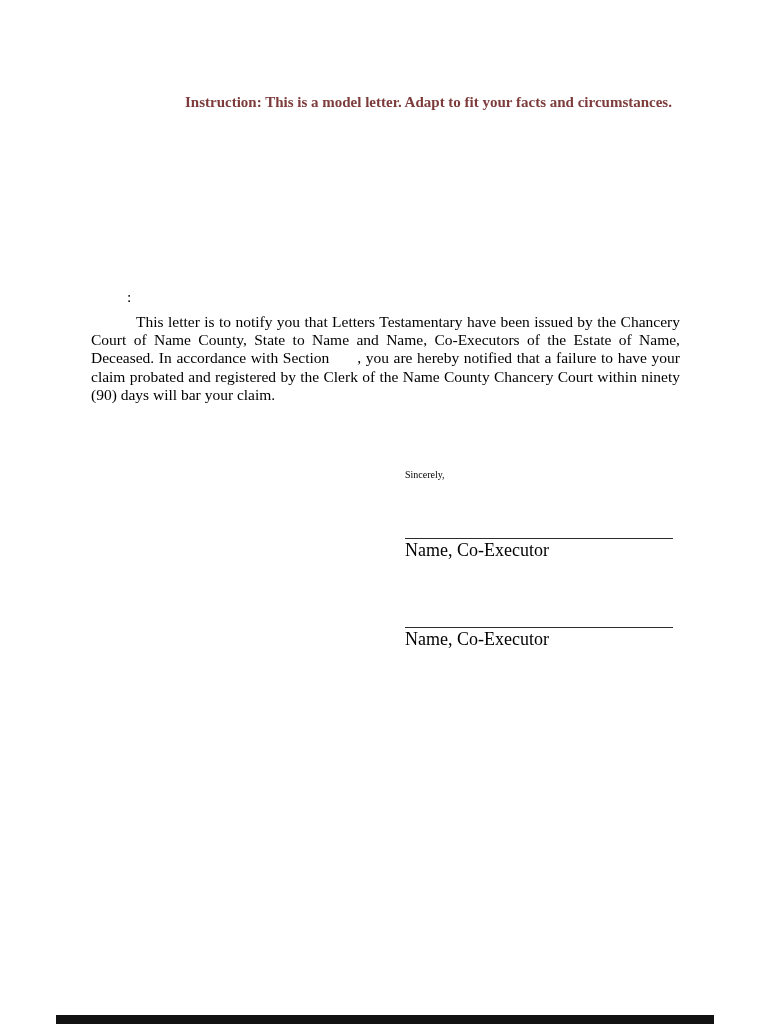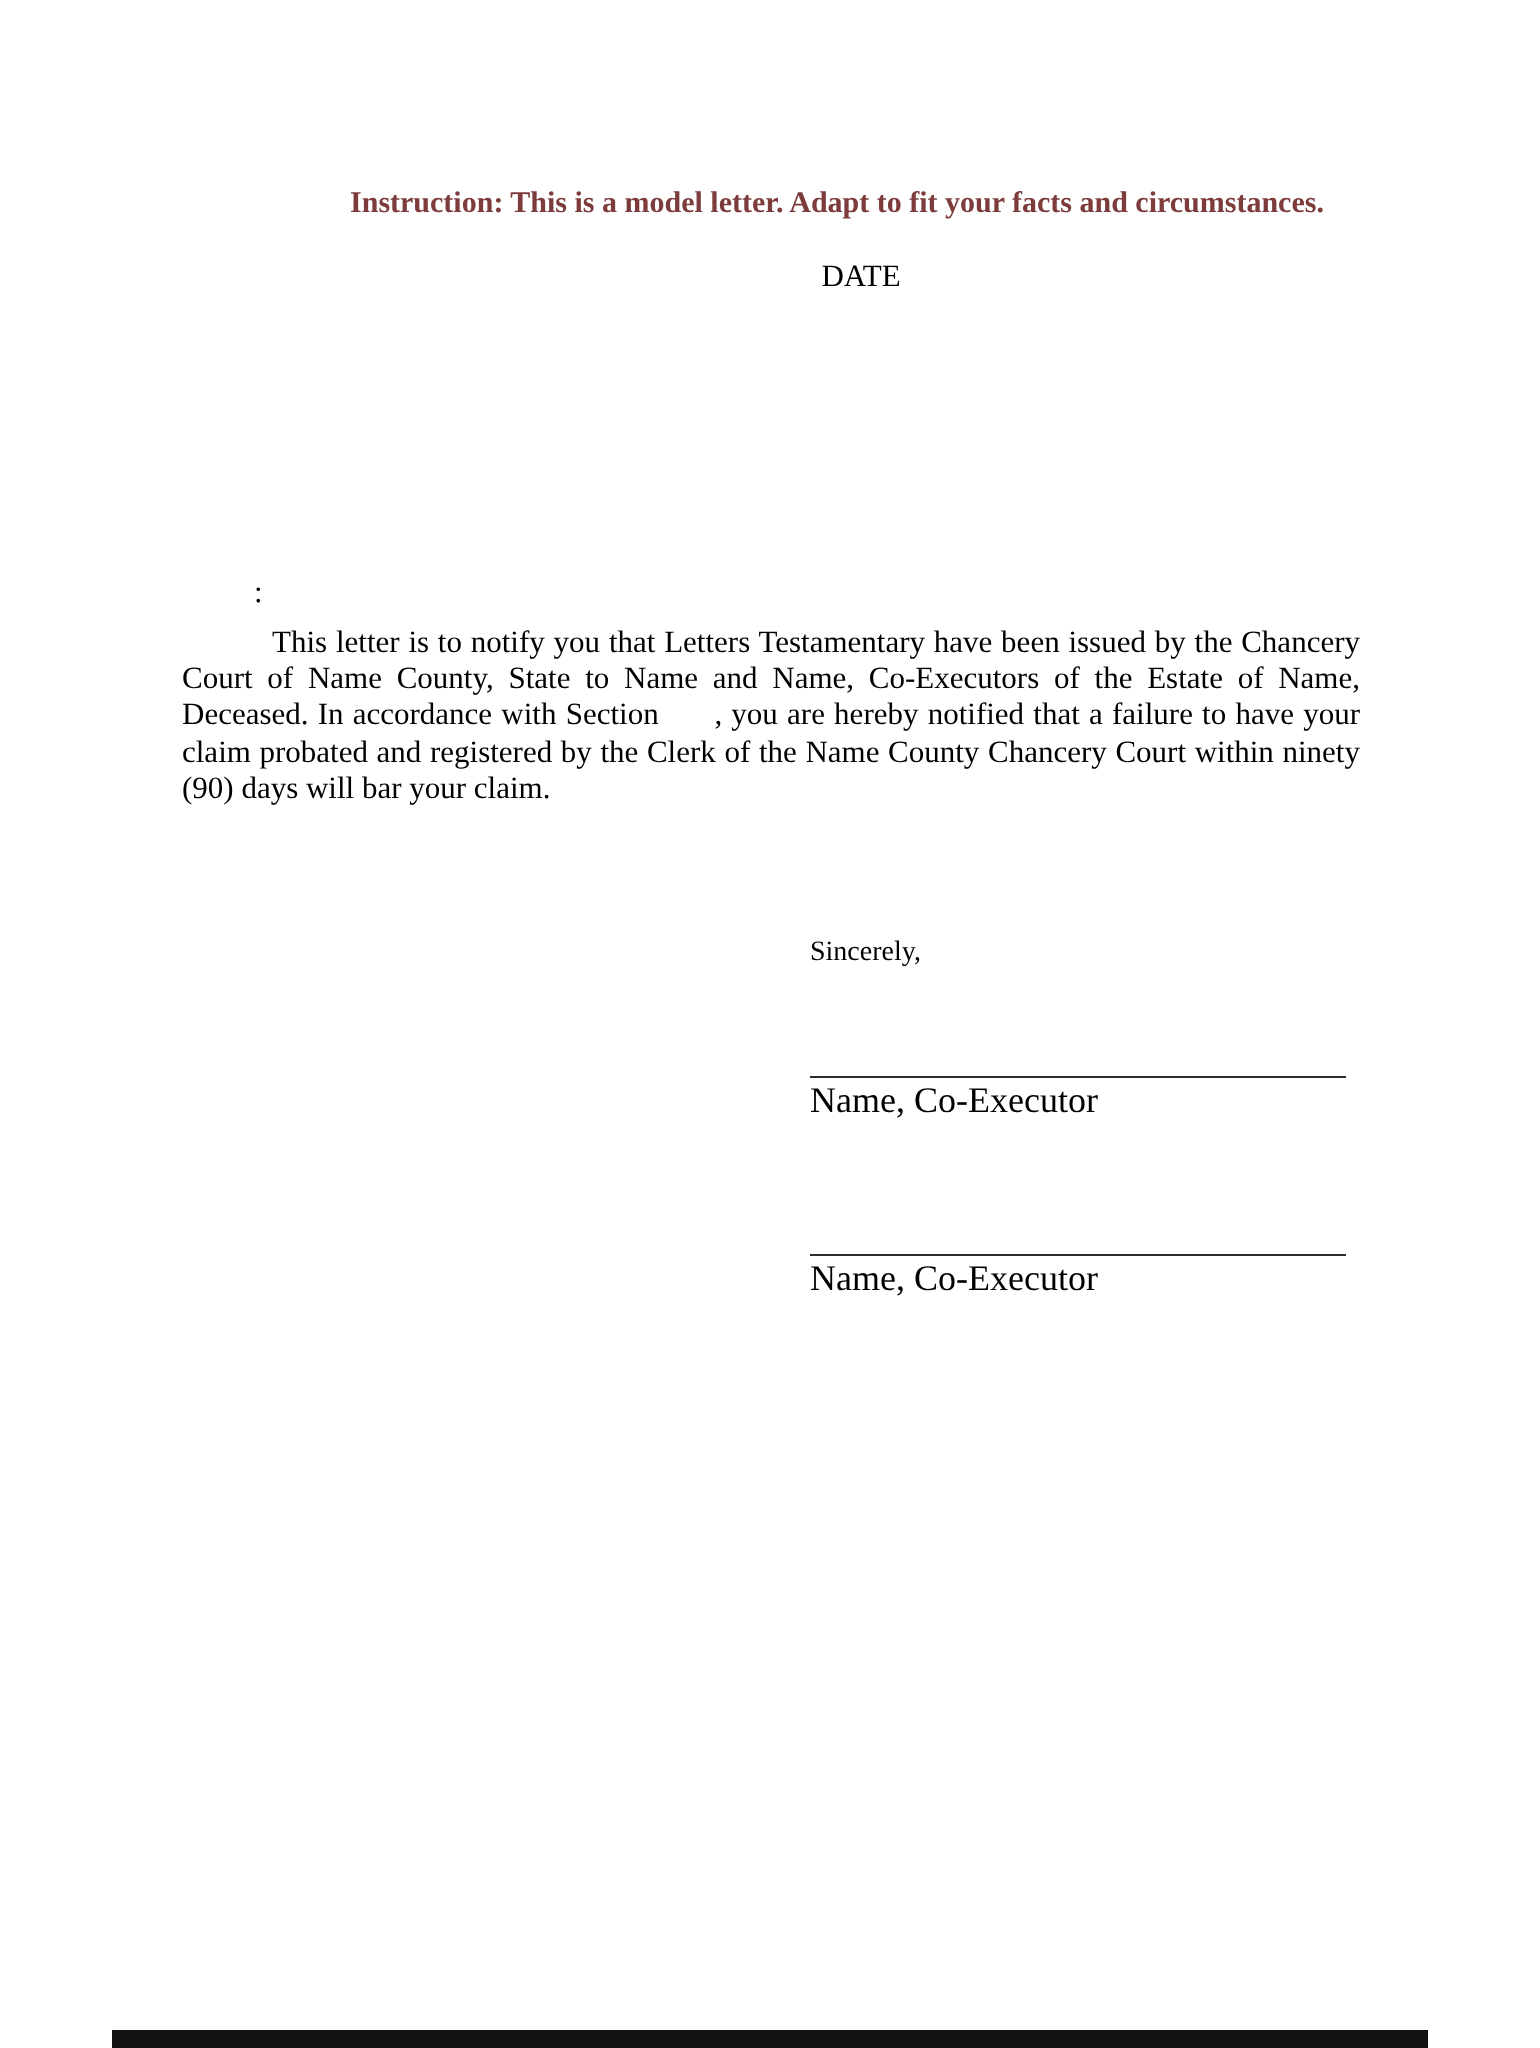--- a/index.html
+++ b/index.html
@@ -13,21 +13,21 @@
     height: 1024px;
     background: #ffffff;
     font-family: "Liberation Serif", "DejaVu Serif", serif;
     color: #000000;
     overflow: hidden;
   }
   .abs { position: absolute; }
 
   .instruction {
     top: 93px;
-    left: 79px;
+    left: 89px;
     width: 679px;
     text-align: center;
     font-weight: bold;
     font-size: 15px;
     line-height: 19px;
   }
   .date {
     top: 130px;
     left: 91px;
     width: 679px;
@@ -50,21 +50,21 @@
     left: 91px;
     width: 589px;
     font-size: 15.5px;
     line-height: 18.2px;
     text-align: justify;
     text-indent: 45px;
   }
   .closing {
     top: 469px;
     left: 405px;
-    font-size: 14px;
+    font-size: 10px;
   }
   .sig-line {
     left: 405px;
     width: 268px;
     height: 0;
     border-bottom: 1px solid #2b2b2b;
   }
   .sig-line-1 { top: 538px; }
   .sig-line-2 { top: 627px; }
   .sig-name {
@@ -82,21 +82,20 @@
     background: #121212;
   }
 </style>
 </head>
 <body>
 
 <div class="page">
 
   <div class="abs instruction" style="color: rgb(125, 59, 59);">Instruction: This is a model letter. Adapt to fit your facts and circumstances.</div>
 
-  <div class="abs date">DATE</div>
 
 
   <div class="abs salutation">:</div>
 
   <div class="abs body-paragraph">This letter is to notify you that Letters Testamentary have been issued by the Chancery Court of Name County, State to Name and Name, Co-Executors of the Estate of Name, Deceased. In accordance with Section   , you are hereby notified that a failure to have your claim probated and registered by the Clerk of the Name County Chancery Court within ninety (90) days will bar your claim.</div>
 
   <div class="abs closing">Sincerely,</div>
 
   <div class="abs sig-line sig-line-1"></div>
   <div class="abs sig-name sig-name-1">Name, Co-Executor</div>

